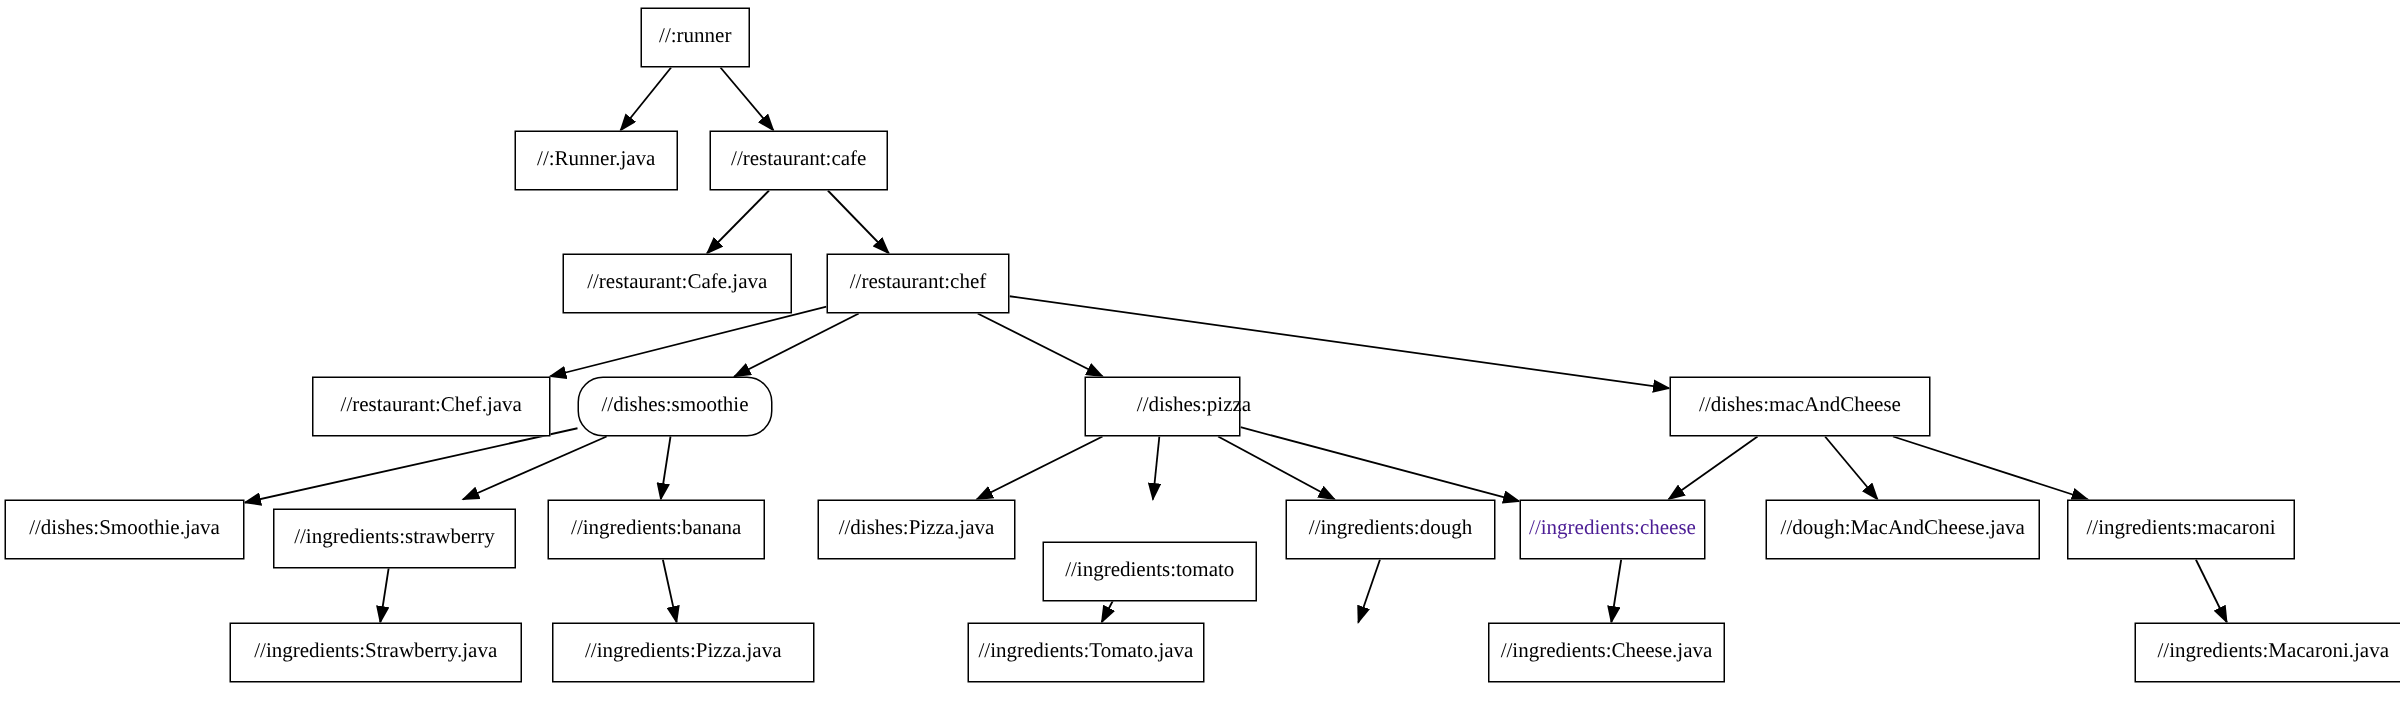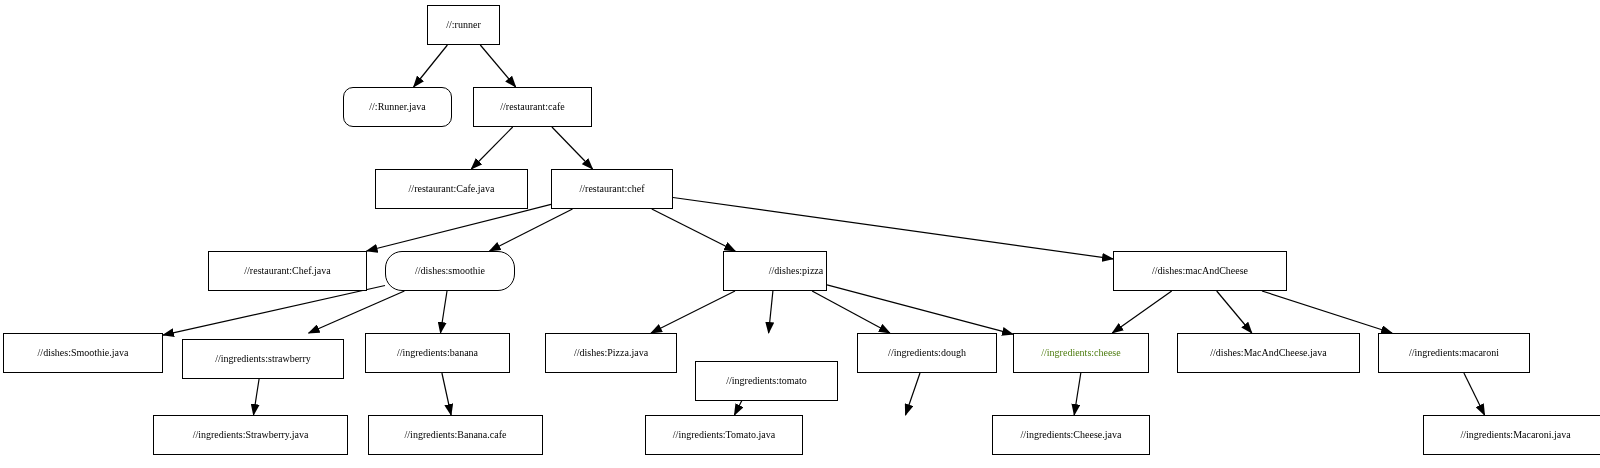--- a/index.html
+++ b/index.html
@@ -29,21 +29,21 @@
     top: 0;
     width: 1600px;
     height: 468px;
   }
   .node {
     position: absolute;
     box-sizing: border-box;
     border: 1px solid #000000;
     background: #ffffff;
     color: #000000;
-    font-size: 10px;
+    font-size: 14px;
     line-height: 1;
     display: flex;
     align-items: center;
     justify-content: center;
     white-space: nowrap;
     font-family: Liberation Serif, serif;
   }
 </style>
 </head>
 <body>
@@ -77,36 +77,36 @@
         <line x1="260.0" y1="373.0" x2="253.5" y2="415.0" stroke="#000000" stroke-width="1.2" marker-end="url(#arrowhead)"></line>
         <line x1="441.9" y1="373.0" x2="451.1" y2="415.0" stroke="#000000" stroke-width="1.2" marker-end="url(#arrowhead)"></line>
         <line x1="756.1" y1="373.0" x2="734.4" y2="415.0" stroke="#000000" stroke-width="1.2" marker-end="url(#arrowhead)"></line>
         <line x1="920.0" y1="373.0" x2="905.5" y2="415.0" stroke="#000000" stroke-width="1.2" marker-end="url(#arrowhead)"></line>
         <line x1="1080.8" y1="373.0" x2="1074.2" y2="415.0" stroke="#000000" stroke-width="1.2" marker-end="url(#arrowhead)"></line>
         <line x1="1463.9" y1="373.0" x2="1484.6" y2="415.0" stroke="#000000" stroke-width="1.2" marker-end="url(#arrowhead)"></line>
       </g>
   </svg>
   <div class="nodes-layer" id="nodes-layer">
       <div class="node" style="left: 427px; top: 5px; width: 73px; height: 40px; background: rgb(255, 255, 255); border-color: rgb(0, 0, 0); color: rgb(0, 0, 0);">//:runner</div>
-      <div class="node" style="left: 343px; top: 87px; width: 109px; height: 40px; background: rgb(255, 255, 255); border-color: rgb(0, 0, 0); color: rgb(0, 0, 0); border-radius: 10px;">//:Runner.java</div>
+      <div class="node" style="left: 343px; top: 87px; width: 109px; height: 40px; background: rgb(255, 255, 255); border-color: rgb(0, 0, 0); color: rgb(0, 0, 0);">//:Runner.java</div>
       <div class="node" style="left: 473px; top: 87px; width: 119px; height: 40px; background: rgb(255, 255, 255); border-color: rgb(0, 0, 0); color: rgb(0, 0, 0);">//restaurant:cafe</div>
       <div class="node" style="left: 375px; top: 169px; width: 153px; height: 40px; background: rgb(255, 255, 255); border-color: rgb(0, 0, 0); color: rgb(0, 0, 0);">//restaurant:Cafe.java</div>
       <div class="node" style="left: 551px; top: 169px; width: 122px; height: 40px; background: rgb(255, 255, 255); border-color: rgb(0, 0, 0); color: rgb(0, 0, 0);">//restaurant:chef</div>
       <div class="node" style="left: 208px; top: 251px; width: 159px; height: 40px; background: rgb(255, 255, 255); border-color: rgb(0, 0, 0); color: rgb(0, 0, 0);">//restaurant:Chef.java</div>
       <div class="node" style="left: 385px; top: 251px; width: 130px; height: 40px; background: rgb(255, 255, 255); border-color: rgb(0, 0, 0); color: rgb(0, 0, 0); border-radius: 17px;">//dishes:smoothie</div>
       <div class="node" style="left: 723px; top: 251px; width: 104px; height: 40px; background: rgb(255, 255, 255); border-color: rgb(0, 0, 0); color: rgb(0, 0, 0); padding-left: 42px;">//dishes:pizza</div>
       <div class="node" style="left: 1113px; top: 251px; width: 174px; height: 40px; background: rgb(255, 255, 255); border-color: rgb(0, 0, 0); color: rgb(0, 0, 0);">//dishes:macAndCheese</div>
       <div class="node" style="left: 3px; top: 333px; width: 160px; height: 40px; background: rgb(255, 255, 255); border-color: rgb(0, 0, 0); color: rgb(0, 0, 0);">//dishes:Smoothie.java</div>
       <div class="node" style="left: 182px; top: 339px; width: 162px; height: 40px; background: rgb(255, 255, 255); border-color: rgb(0, 0, 0); color: rgb(0, 0, 0);">//ingredients:strawberry</div>
       <div class="node" style="left: 365px; top: 333px; width: 145px; height: 40px; background: rgb(255, 255, 255); border-color: rgb(0, 0, 0); color: rgb(0, 0, 0); text-align: center;">//ingredients:banana</div>
       <div class="node" style="left: 545px; top: 333px; width: 132px; height: 40px; background: rgb(255, 255, 255); border-color: rgb(0, 0, 0); color: rgb(0, 0, 0);">//dishes:Pizza.java</div>
       <div class="node" style="left: 695px; top: 333px; width: 143px; height: 40px; background: rgb(255, 255, 255); border-color: rgb(0, 0, 0); color: rgb(0, 0, 0); margin-top: 28px;">//ingredients:tomato</div>
       <div class="node" style="left: 857px; top: 333px; width: 140px; height: 40px; background: rgb(255, 255, 255); border-color: rgb(0, 0, 0); color: rgb(0, 0, 0);">//ingredients:dough</div>
-      <div class="node" style="left: 1013px; top: 333px; width: 136px; height: 40px; background: rgb(255, 255, 255); border-color: rgb(0, 0, 0); color: #4d7c0f;">//ingredients:cheese</div>
-      <div class="node" style="left: 1177px; top: 333px; width: 183px; height: 40px; background: rgb(255, 255, 255); border-color: rgb(0, 0, 0); color: rgb(0, 0, 0);">//dishes:MacAndCheese.java</div>
+      <div class="node" style="left: 1013px; top: 333px; width: 124px; height: 40px; background: rgb(255, 255, 255); border-color: rgb(0, 0, 0); color: #4c1d95;">//ingredients:cheese</div>
+      <div class="node" style="left: 1177px; top: 333px; width: 183px; height: 40px; background: rgb(255, 255, 255); border-color: rgb(0, 0, 0); color: rgb(0, 0, 0);">//dough:MacAndCheese.java</div>
       <div class="node" style="left: 1378px; top: 333px; width: 152px; height: 40px; background: rgb(255, 255, 255); border-color: rgb(0, 0, 0); color: rgb(0, 0, 0);">//ingredients:macaroni</div>
       <div class="node" style="left: 153px; top: 415px; width: 195px; height: 40px; background: rgb(255, 255, 255); border-color: rgb(0, 0, 0); color: rgb(0, 0, 0);">//ingredients:Strawberry.java</div>
-      <div class="node" style="left: 368px; top: 415px; width: 175px; height: 40px; background: rgb(255, 255, 255); border-color: rgb(0, 0, 0); color: rgb(0, 0, 0);">//ingredients:Banana.cafe</div>
+      <div class="node" style="left: 368px; top: 415px; width: 175px; height: 40px; background: rgb(255, 255, 255); border-color: rgb(0, 0, 0); color: rgb(0, 0, 0);">//ingredients:Pizza.java</div>
       <div class="node" style="left: 645px; top: 415px; width: 158px; height: 40px; background: rgb(255, 255, 255); border-color: rgb(0, 0, 0); color: rgb(0, 0, 0);">//ingredients:Tomato.java</div>
       <div class="node" style="left: 992px; top: 415px; width: 158px; height: 40px; background: rgb(255, 255, 255); border-color: rgb(0, 0, 0); color: rgb(0, 0, 0);">//ingredients:Cheese.java</div>
       <div class="node" style="left: 1402px; top: 415px; width: 185px; height: 40px; background: rgb(255, 255, 255); border-color: rgb(0, 0, 0); color: rgb(0, 0, 0); margin-left: 21px;">//ingredients:Macaroni.java</div>
     </div>
 </div>
 
 </body></html>

